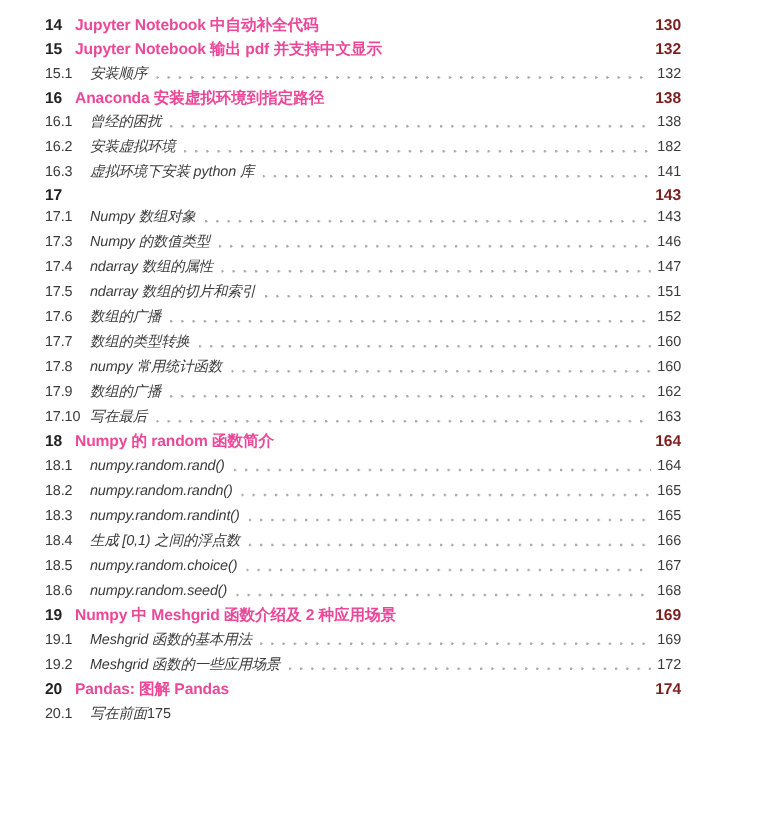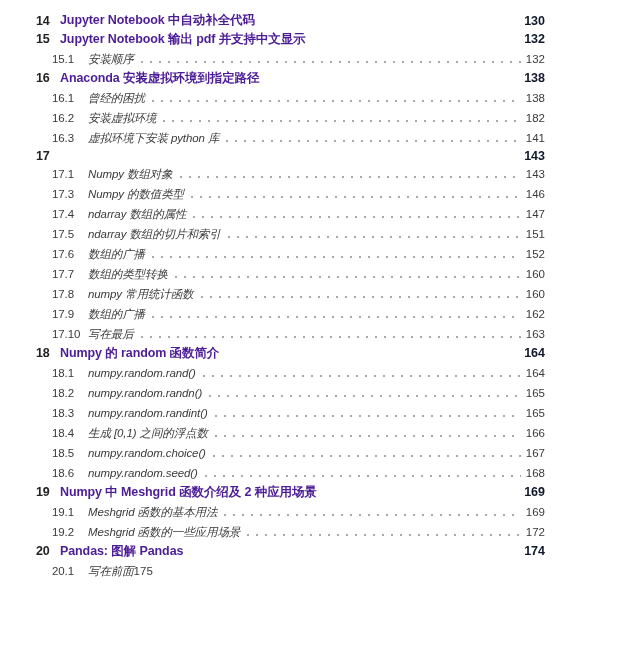--- a/index.html
+++ b/index.html
@@ -22,54 +22,54 @@
   }
 
   
   .chapter-row {
     display: flex;
     align-items: baseline;
     padding: 0 82px 0 36px;
     margin-top: 0;
     margin-bottom: 2px;
   }
-  .chapter-row.first { margin-top: 4px; align-items: center; }
+  .chapter-row.first { margin-top: 4px; }
 
   .chap-num {
     font-weight: bold;
     font-size: 12.5px;
     width: 24px;
     flex: 0 0 24px;
     letter-spacing: -0.1px;
     color: #222222;
   }
   .chap-title {
     font-weight: bold;
     font-size: 12.5px;
-    color: #4c1d95;
+    color: #ec4899;
     white-space: nowrap;
     letter-spacing: -0.1px;
   }
   .chap-fill {
     flex: 1 1 auto;
     min-width: 8px;
   }
   .chap-page {
     font-weight: bold;
     font-size: 12.5px;
-    color: #0f172a;
+    color: #7f1d1d;
     text-align: right;
     flex: 0 0 auto;
   }
 
   
   .section-row {
     display: flex;
     align-items: flex-start;
-    padding: 0 82px 0 52px;
+    padding: 0 82px 0 36px;
     margin-top: 1px;
     margin-bottom: 1px;
     line-height: 19px;
   }
   .sec-num {
     font-size: 11.5px;
     color: #3a3a3a;
     width: 36px;
     flex: 0 0 36px;
     letter-spacing: -0.1px;

